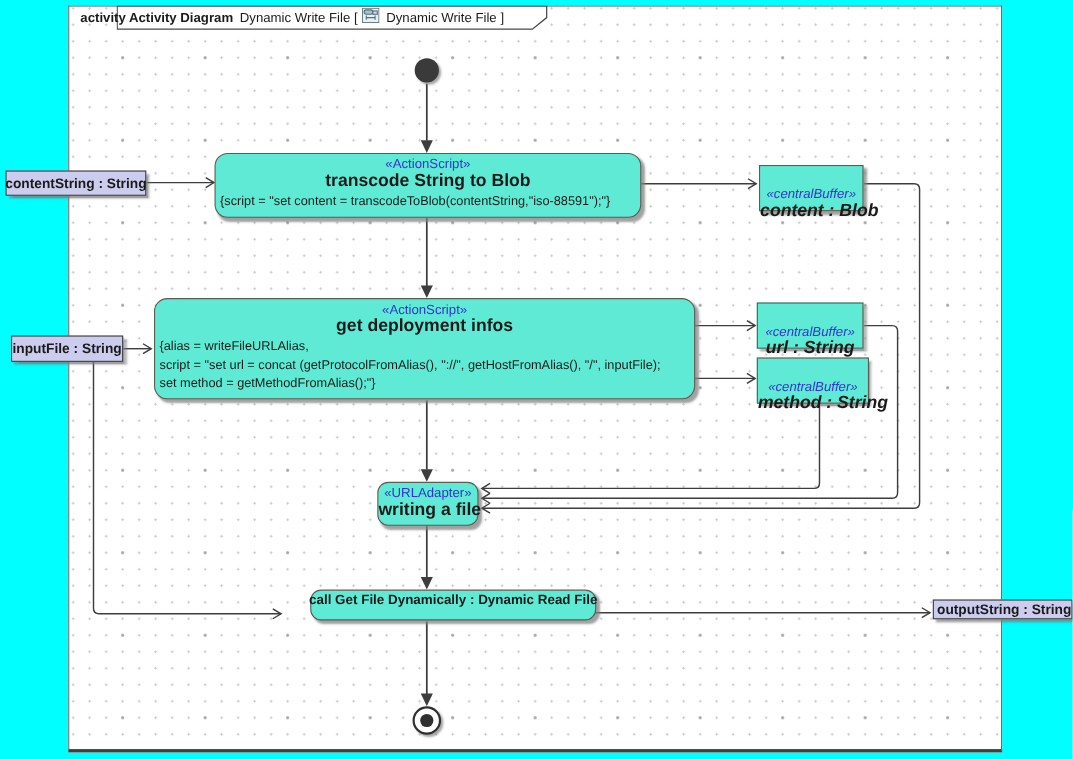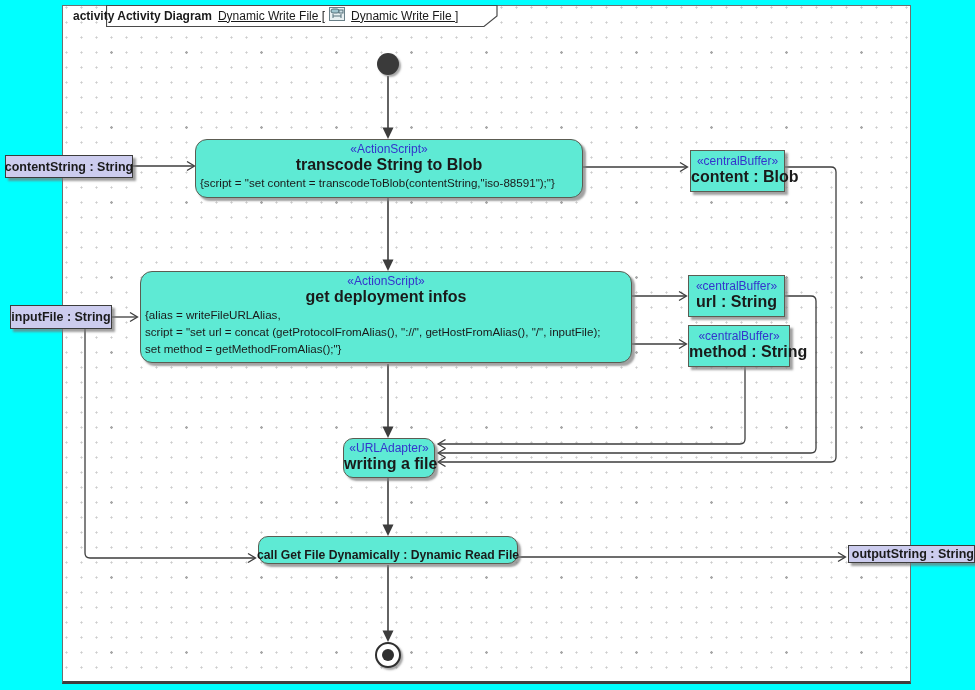--- a/index.html
+++ b/index.html
@@ -21,21 +21,21 @@
     background-position:11px 9px, 11px 9px;
     border:1px solid #6f6f6f;
     border-bottom:3px solid #3f3f3f;
   }
   .tab-wrap { position:absolute; left:66px; top:5px; width:392px; height:23px;padding-left:40px; }
   .tab-text {
     position:absolute; left:7px; top:2px; height:17px;
     display:flex; align-items:center; white-space:nowrap;
   }
   .tab-kind { font-weight:bold; font-size:12px; }
-  .tab-name { font-size:12px; margin-left:6px;text-decoration:underline; }
+  .tab-name { font-size:12px; margin-left:6px; }
   .tab-icon { margin:0 4px; display:inline-block; }
   svg.overlay { position:absolute; left:0; top:0; width:975px; height:690px; pointer-events:none; }
 
   .node {
     position:absolute; background:#5eead4; border:1.4px solid #5c5c52;
     box-shadow:3px 3px 2px rgba(130,130,130,0.75);
     text-align:center; overflow:visible;
   }
   .rounded { border-radius:12px; }
   .stereo { color:#3434cc; font-size:12px; line-height:15px; padding-top:2px; white-space:nowrap; }
@@ -54,22 +54,22 @@
     box-shadow:2px 2px 2px rgba(130,130,130,0.7);
   }
   .final-node {
     position:absolute; left:375px; top:642px; width:26px; height:26px;
     background:#ffffff; border:2px solid #2f2f2f; border-radius:50%;
     box-shadow:2px 2px 2px rgba(130,130,130,0.7);
     display:flex; align-items:center; justify-content:center;
   }
   .final-dot { width:12px; height:12px; background:#2f2f2f; border-radius:50%; }
 
-  .buffer { padding-top:1px; }
-  .callnode { display:flex; align-items:flex-end; justify-content:center; }
+  .buffer { padding-top:16px;font-style:italic; }
+  .callnode { display:flex; align-items:flex-start; justify-content:center;margin-left:24px; }
   .callnode .nname { font-size:12.2px; }
 </style>
 </head>
 <body>
 
 <div class="frame"></div>
 
 <svg class="overlay" viewBox="0 0 975 690" fill="none" stroke="#3d3d3d" stroke-width="1.3">
 
   <g stroke-width="1.6">

